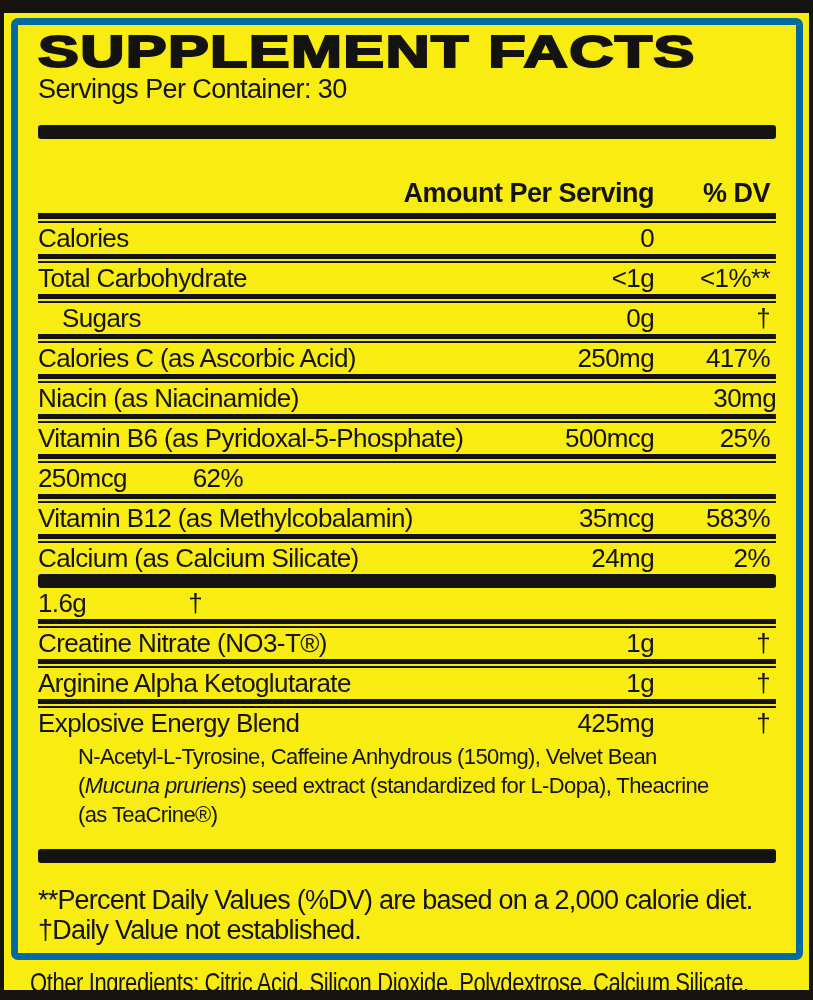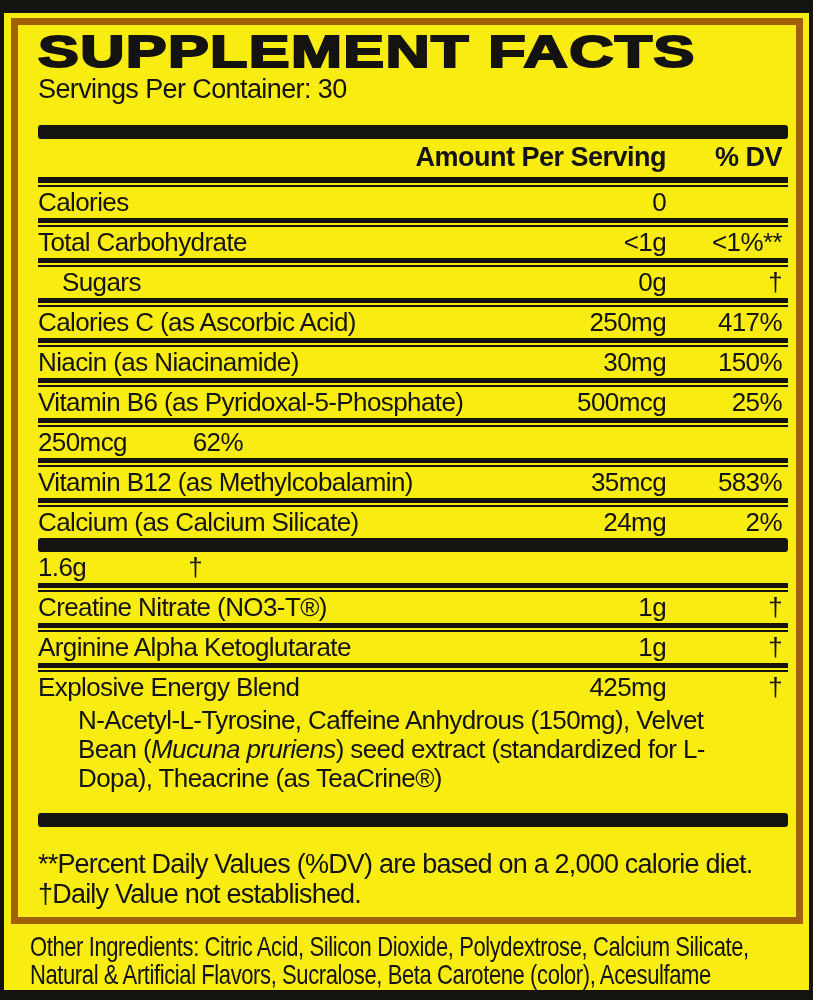--- a/index.html
+++ b/index.html
@@ -14,23 +14,23 @@
     background: #f8ec10;
     border-style: solid;
     border-color: #141310;
     border-width: 13px 4px 10px 4px;
     overflow: hidden;
     color: #141310;
   }
 
   .facts-box {
     margin: 5px 6px 0 7px;
-    border: 7px solid #a16207;
-    border-radius: 0;
-    padding: 5px 8px 8px 20px;
+    border: 7px solid #0369a1;
+    border-radius: 7px;
+    padding: 5px 20px 8px 20px;
   }
 
   .title-row { height: 44px; overflow: visible; }
   .title-text {
     display: inline-block;
     font-size: 45px;
     line-height: 44px;
     font-weight: bold;
     letter-spacing: 1px;
     -webkit-text-stroke: 2px #141310;
@@ -50,25 +50,26 @@
     background: #141310;
     border-radius: 3px;
   }
   .bar-top { margin-top: 20px; }
   .bar-mid { margin-top: 0; }
   .bar-bottom { margin-top: 10px; }
 
   .header-row {
     display: flex;
     align-items: flex-end;
-    height: 38px;
+    height: 50px;
     padding-bottom: 4px;
     font-weight: bold;
     font-size: 27px;
     letter-spacing: -0.5px;
+    margin-top: 24px;
   }
   .header-row .hdr-spacer { flex: 1; }
   .header-row .hdr-amount { text-align: right; }
   .header-row .hdr-dv { width: 122px; text-align: right; padding-right: 6px; }
 
   .header-divider {
     height: 10px;
     background: linear-gradient(to bottom,
       #141310 0px, #141310 6px,
       rgba(0,0,0,0) 6px, rgba(0,0,0,0) 8px,
@@ -91,21 +92,21 @@
   .row-divider {
     height: 9px;
     background: linear-gradient(to bottom,
       #141310 0px, #141310 5px,
       rgba(0,0,0,0) 5px, rgba(0,0,0,0) 7px,
       #141310 7px, #141310 9px);
   }
 
   .blend-desc {
     padding: 3px 55px 10px 40px;
-    font-size: 26px;
+    font-size: 22px;
     line-height: 29px;
     letter-spacing: -0.6px;
   }
   .blend-desc .it { font-style: italic; }
 
   .footnotes { padding-top: 6px; margin-top: 16px; }
   .footnote {
     font-size: 27px;
     line-height: 30px;
     letter-spacing: -0.8px;
@@ -162,21 +163,20 @@
         <div class="row-divider"></div>
         <div class="row">
           <span class="label">Calories C (as Ascorbic Acid)</span>
           <span class="amount">250mg</span>
           <span class="dv">417%</span>
         </div>
         <div class="row-divider"></div>
         <div class="row">
           <span class="label">Niacin (as Niacinamide)</span>
           <span class="amount">30mg</span>
-          <span class="dv">150%</span>
         </div>
         <div class="row-divider"></div>
         <div class="row">
           <span class="label">Vitamin B6 (as Pyridoxal-5-Phosphate)</span>
           <span class="amount">500mcg</span>
           <span class="dv">25%</span>
         </div>
         <div class="row-divider"></div>
         <div class="row">
           <span class="amount">250mcg</span>

